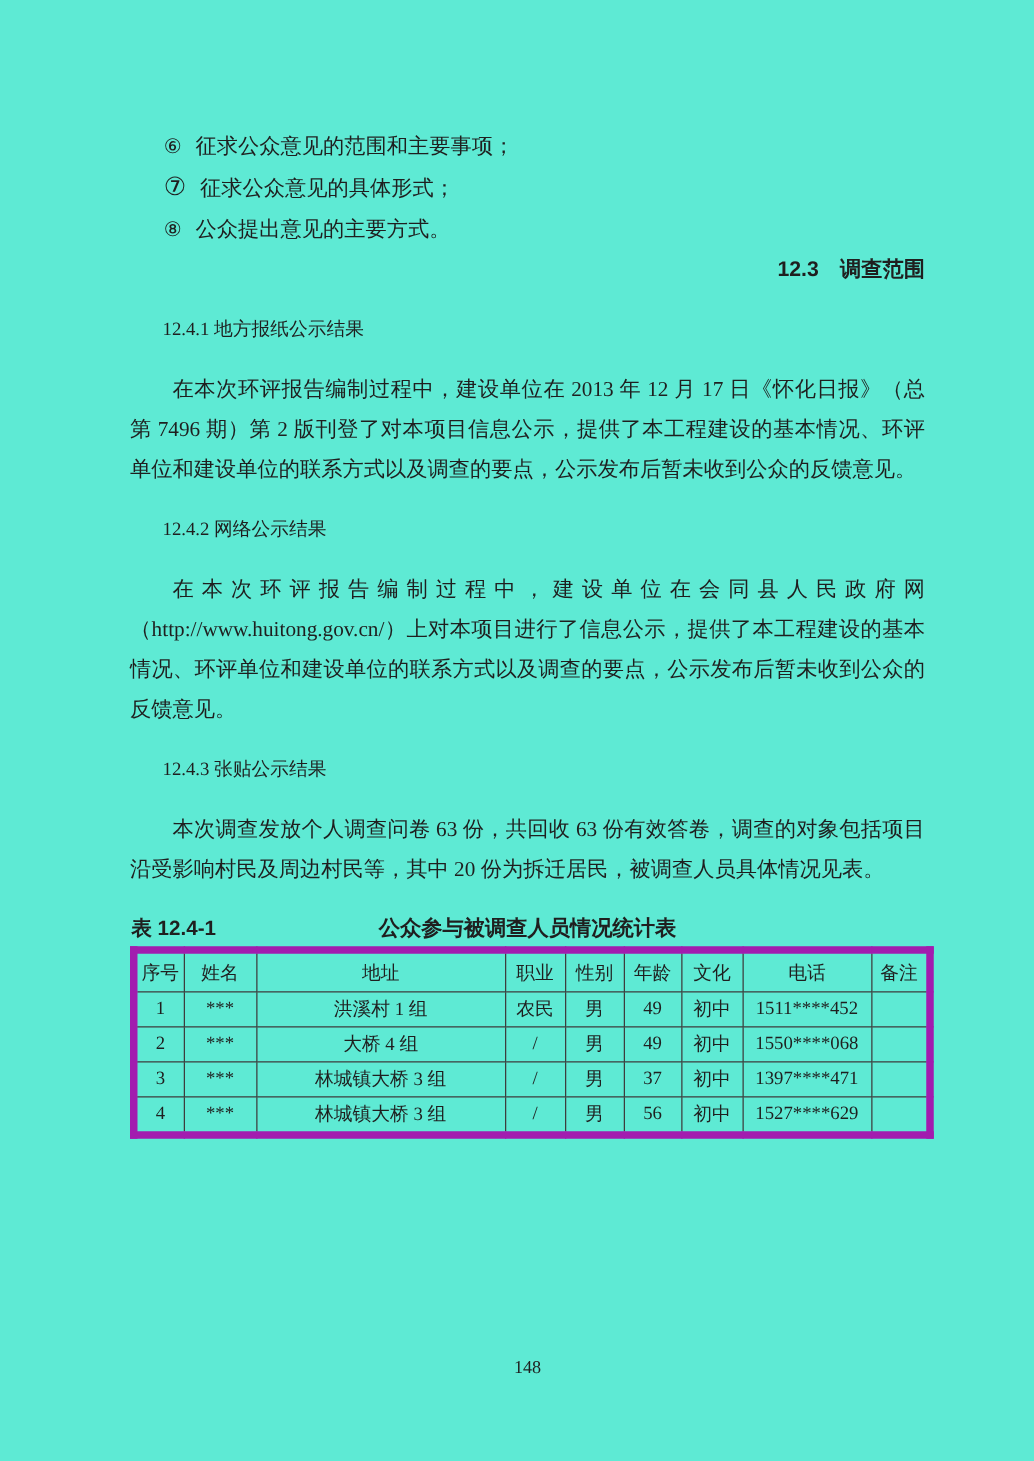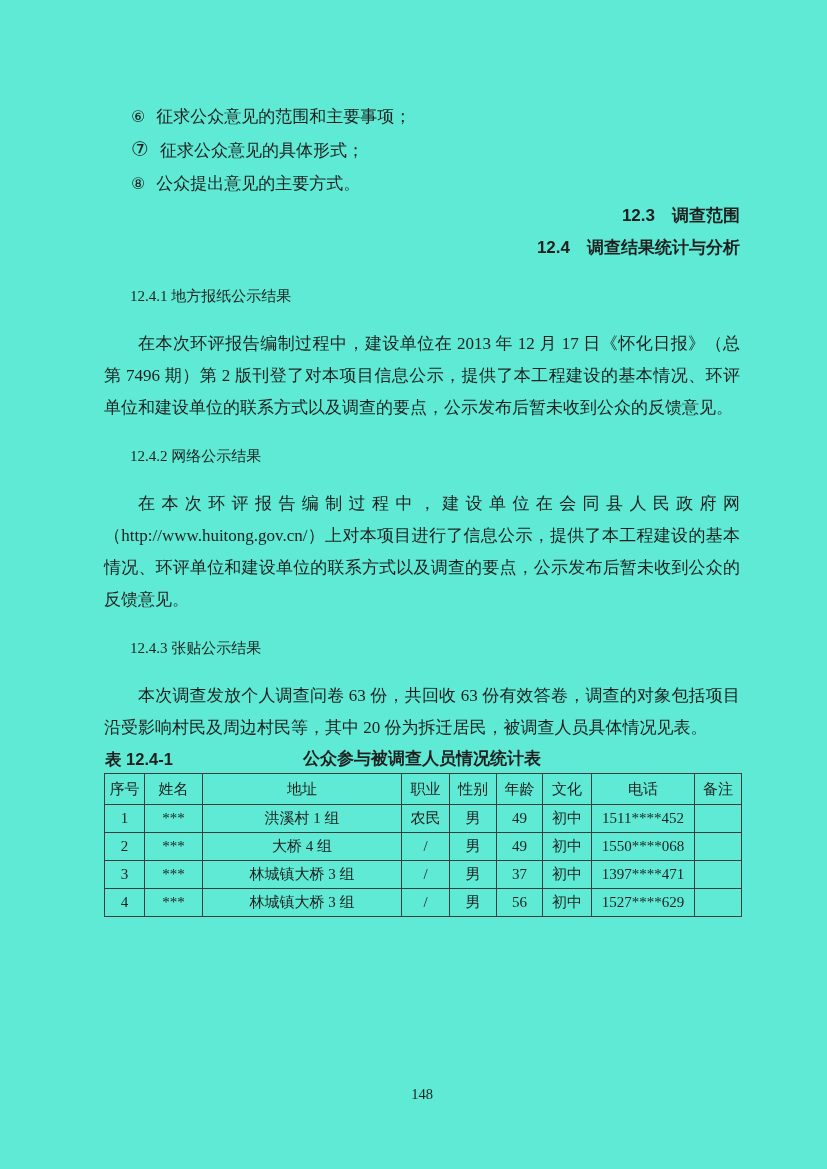--- a/index.html
+++ b/index.html
@@ -66,21 +66,21 @@
     line-height: 32px;
     text-align: justify;
     text-indent: 2em;
   }
   .para .url { white-space: nowrap; }
   
   .caption-row {
     position: relative;
     height: 28px;
     line-height: 28px;
-    margin-top: 1px;
+    margin-top: 17px;
   }
   .caption-label {
     position: absolute;
     left: 1px;
     top: 0;
     font-family: "Liberation Sans", "DejaVu Sans", sans-serif;
     font-weight: bold;
     font-size: 16.5px;
   }
   .caption-title {
@@ -88,21 +88,21 @@
     text-align: center;
     font-family: Liberation Serif, serif;
     font-weight: bold;
     font-size: 17px;
   }
   
   table.survey {
     width: 637px;
     table-layout: fixed;
     border-collapse: collapse;
-    border: 1px solid #a21caf;
+    border: 6px solid #a21caf;
     font-size: 15px;
   }
   table.survey th, table.survey td {
     border: 1px solid #3d3d3d;
     text-align: center;
     vertical-align: middle;
     padding: 0;
     font-weight: normal;
     overflow: hidden;
     white-space: nowrap;
@@ -126,21 +126,20 @@
   <div class="content">
 
     <div class="list-group">
       <div class="list-line"><span class="marker">⑥</span><span>征求公众意见的范围和主要事项；</span></div>
       <div class="list-line"><span class="marker big">⑦</span><span>征求公众意见的具体形式；</span></div>
       <div class="list-line"><span class="marker">⑧</span><span>公众提出意见的主要方式。</span></div>
     </div>
 
     <h2 class="h-major">12.3　调查范围</h2>
 
-    <h2 class="h-major">12.4　调查结果统计与分析</h2>
 
     <h3 class="h-minor">12.4.1 地方报纸公示结果</h3>
     <p class="para">在本次环评报告编制过程中，建设单位在 2013 年 12 月 17 日《怀化日报》（总第 7496 期）第 2 版刊登了对本项目信息公示，提供了本工程建设的基本情况、环评单位和建设单位的联系方式以及调查的要点，公示发布后暂未收到公众的反馈意见。</p>
 
     <h3 class="h-minor">12.4.2 网络公示结果</h3>
     <p class="para"><span>在本次环评报告编制过程中，建设单位在会同县人民政府网</span><span class="url">（http://www.huitong.gov.cn/）</span><span>上对本项目进行了信息公示，提供了本工程建设的基本情况、环评单位和建设单位的联系方式以及调查的要点，公示发布后暂未收到公众的反馈意见。</span></p>
 
     <h3 class="h-minor">12.4.3 张贴公示结果</h3>
 
     <p class="para">本次调查发放个人调查问卷 63 份，共回收 63 份有效答卷，调查的对象包括项目沿受影响村民及周边村民等，其中 20 份为拆迁居民，被调查人员具体情况见表。</p>

